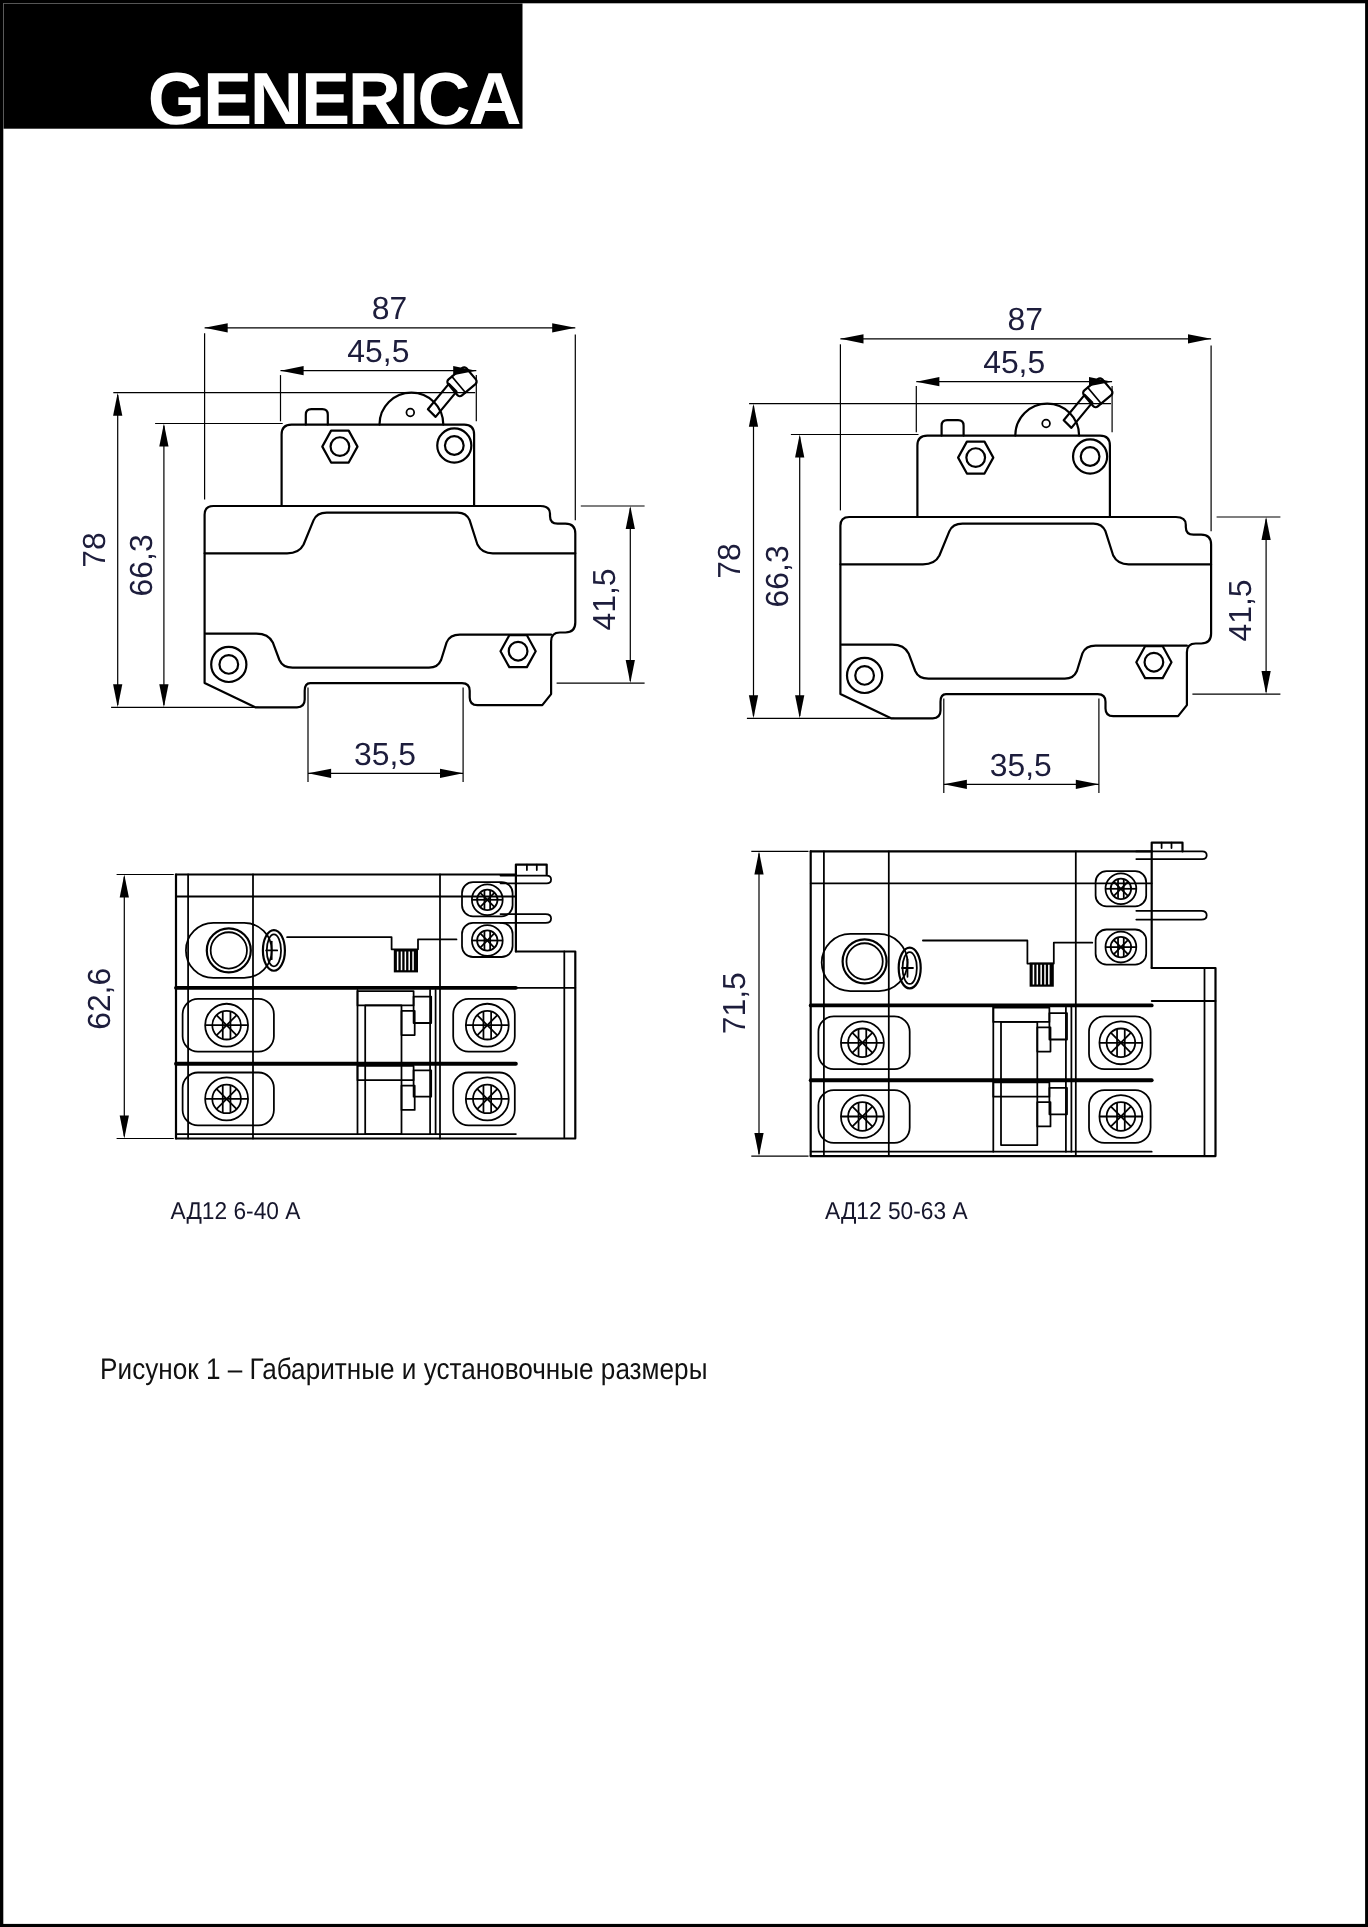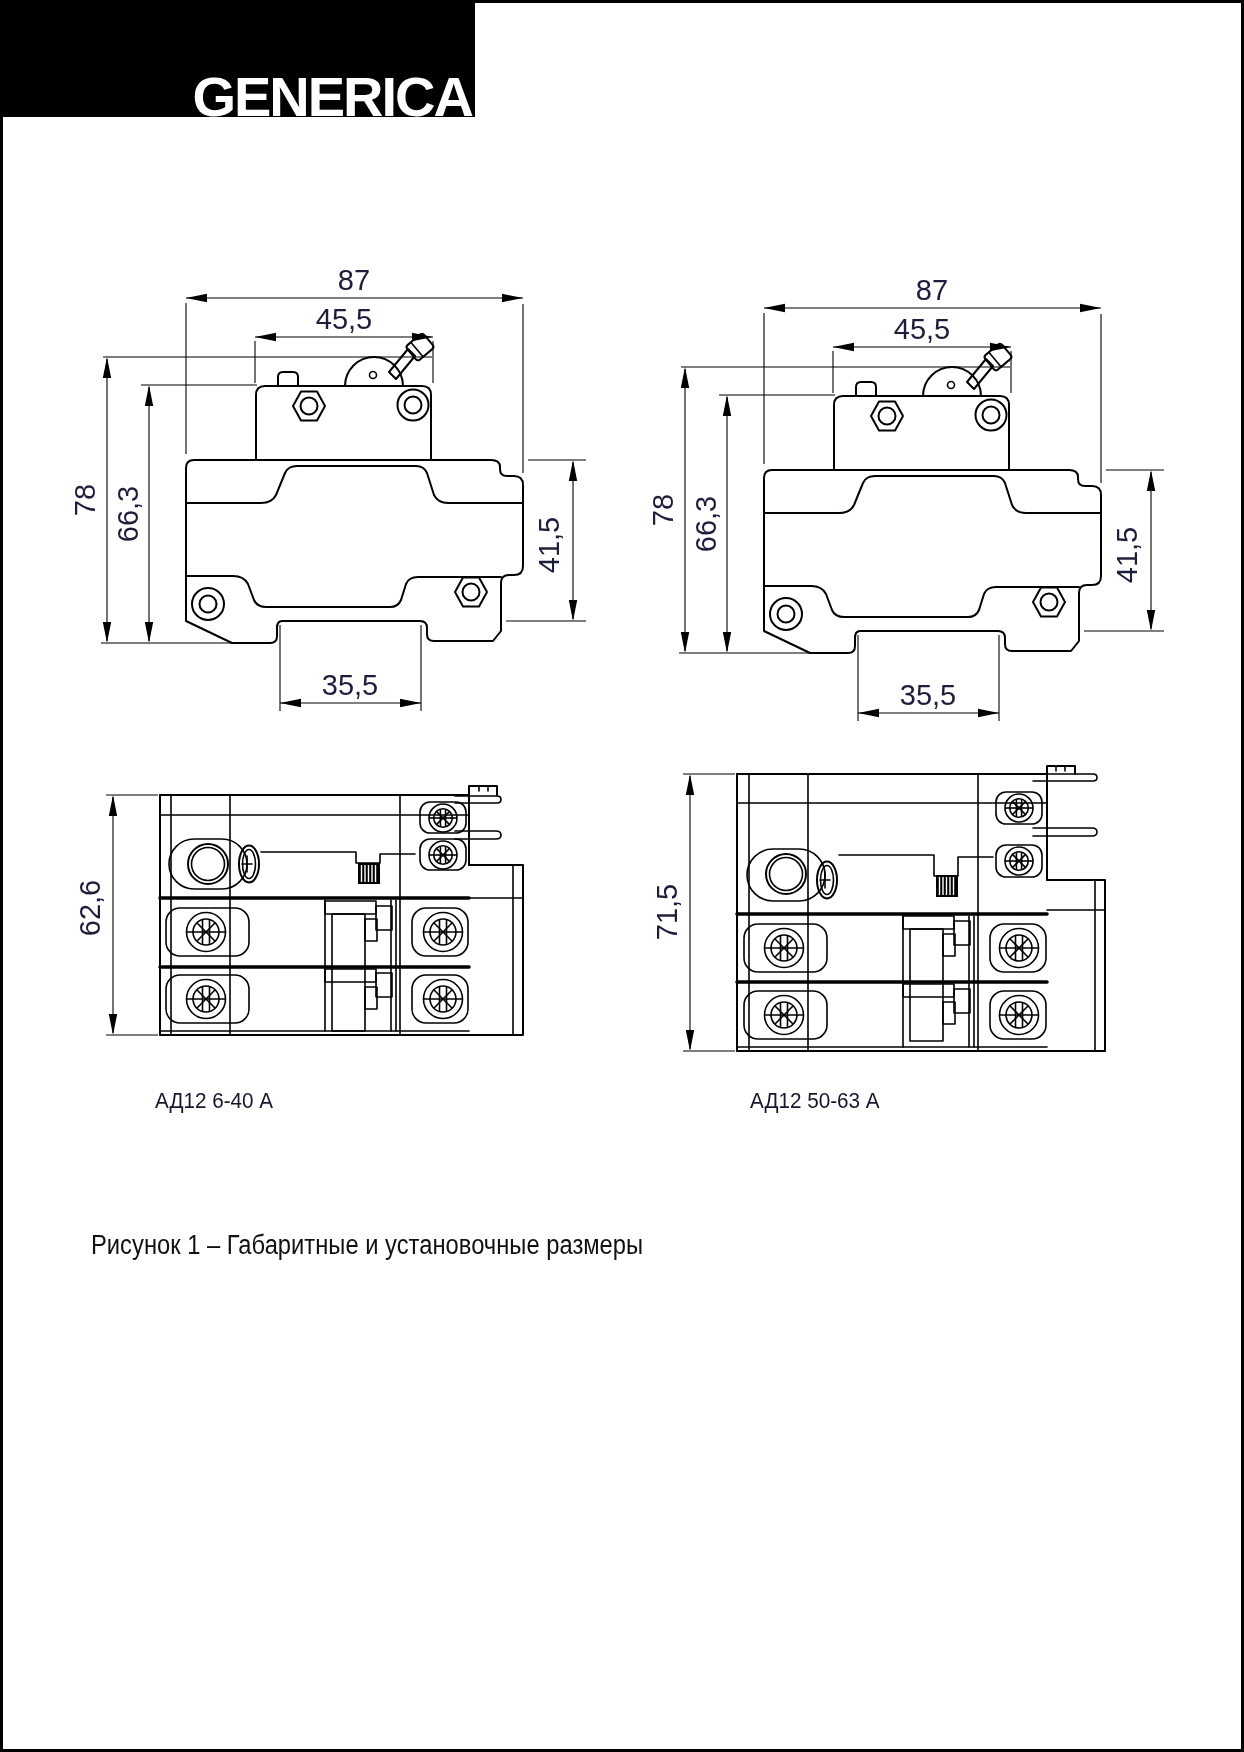--- a/index.html
+++ b/index.html
@@ -11,21 +11,21 @@
     border:3px solid #000;
     font-family:"Liberation Sans", sans-serif;
     overflow:hidden;
   }
   .logo{
     position:absolute;left:0;top:0;width:472px;height:114px;
     background:#000;color:#fff;
   }
   .logo span{
     position:absolute;right:3px;bottom:-12px;
-    font-size:56px;font-weight:bold;letter-spacing:-2px;
+    font-size:67px;font-weight:bold;letter-spacing:-2px;
     white-space:nowrap;
   }
   svg.draw{position:absolute;left:0;top:0;}
   .o{stroke:#000;stroke-width:2;fill:none;stroke-linecap:round;stroke-linejoin:round;}
   .o2{stroke:#000;stroke-width:1.6;fill:none;}
   .t{stroke:#000;stroke-width:1.1;fill:none;}
   .dv{stroke:#000;stroke-width:3.5;fill:none;}
   .af{fill:#000;stroke:none;}
   .dimtxt{font-family:"Liberation Sans",sans-serif;font-size:29px;fill:#1d1d3c;}
   .blk{fill:#000;stroke:none;}

